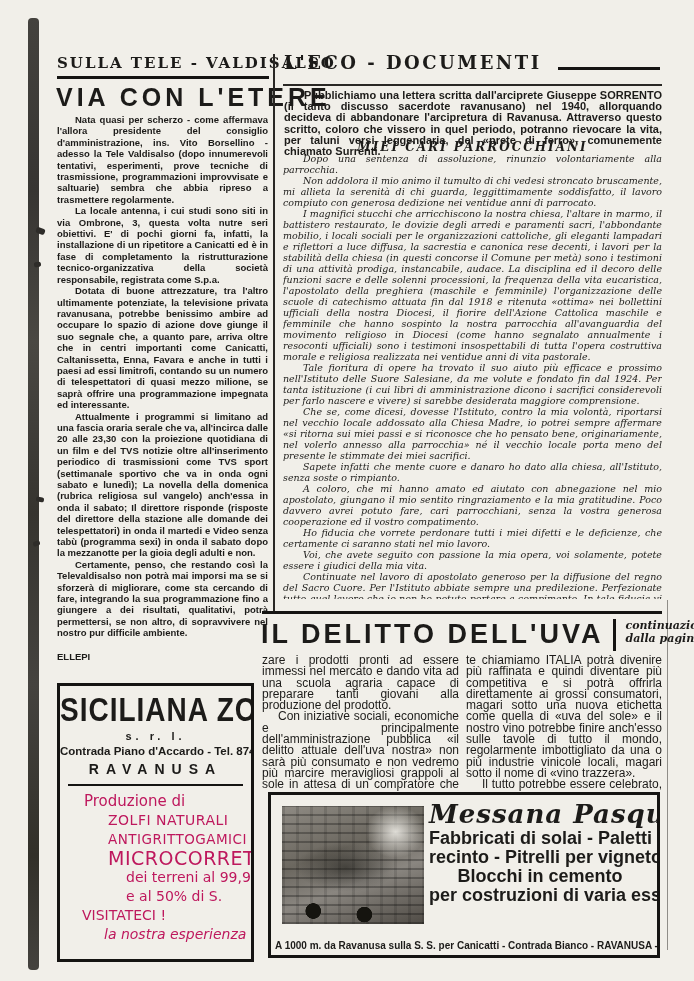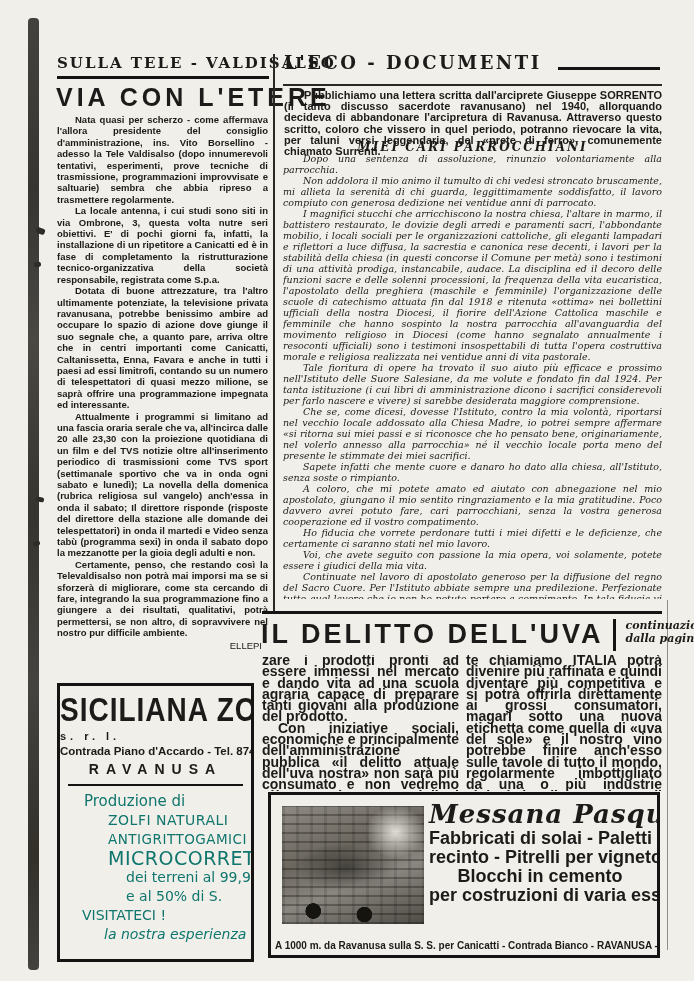--- a/index.html
+++ b/index.html
@@ -20,32 +20,32 @@
 
   
   .masthead-left{position:absolute;left:57px;top:54px;width:212px;
     font-family:"DejaVu Serif",serif;font-weight:bold;font-size:15px;letter-spacing:2px;
     border-bottom:3px solid #151412;padding-bottom:4px;white-space:nowrap;}
   .via-title{position:absolute;left:56px;top:83px;width:214px;
     font-size:25px;font-weight:bold;letter-spacing:4px;white-space:nowrap;}
   .ether-body{position:absolute;left:57px;top:114px;width:211px;height:548px;
     font-size:9.5px;font-weight:bold;line-height:11.4px;text-align:justify;overflow:hidden;}
   .ether-body p{margin:0;text-indent:18px;}
-  .sig-ellepi{text-align:right;font-weight:normal;padding-right:6px;margin-top:1px;}
+  .sig-ellepi{font-weight:bold;padding-right:6px;margin-top:12px;}
 
   
   .zolfi-ad{position:absolute;left:57px;top:683px;width:191px;height:273px;
     border:3px solid #151412;background:#f1efe9;overflow:hidden;}
   .zolfi-company{margin-top:6px;text-align:center;font-size:28px;font-weight:bold;letter-spacing:1px;
     transform:scaleY(1.18);transform-origin:top;white-space:nowrap;}
-  .zolfi-legal{text-align:left;font-size:11px;font-weight:bold;letter-spacing:4px;margin-top:6px;}
+  .zolfi-legal{text-align:center;font-size:11px;font-weight:bold;letter-spacing:4px;margin-top:6px;}
   .zolfi-address{text-align:center;font-size:11.5px;font-weight:bold;margin-top:3px;white-space:nowrap;}
   .zolfi-city{text-align:center;font-size:14px;font-weight:bold;letter-spacing:7px;margin-top:4px;}
   .zolfi-rule{height:2px;background:#151412;margin:7px 8px 6px 8px;}
-  .zolfi-line{font-family:"DejaVu Sans",sans-serif;font-size:14px;line-height:19px;color:#0f766e;white-space:nowrap;}
+  .zolfi-line{font-family:"DejaVu Sans",sans-serif;font-size:14px;line-height:19px;color:#be185d;white-space:nowrap;}
   .zl0{padding-left:24px;font-size:15px;}
   .zl1,.zl2,.zl3,.zl4{padding-left:48px;letter-spacing:.5px;}
   .zl3{font-size:13.5px;}
   .zl4{font-size:19px;}
   .zl5,.zl6{padding-left:66px;}
   .zl7{padding-left:22px;}
   .zl8,.zl9{padding-left:44px;font-style:italic;}
 
   
   .col-divider{position:absolute;left:273px;top:54px;width:2px;height:559px;background:#2a2825;}
@@ -64,21 +64,21 @@
   .letter-body p{margin:0;text-indent:20px;}
 
   .thick-rule{position:absolute;left:262px;top:611px;width:400px;height:3px;background:#151412;}
 
   
   .delitto-header{position:absolute;left:261px;top:619px;width:402px;display:flex;align-items:flex-start;}
   .delitto-title{font-size:27px;font-weight:bold;letter-spacing:3px;white-space:nowrap;}
   .delitto-vbar{width:3px;height:32px;background:#151412;margin:0 9px 0 10px;flex:none;}
   .delitto-cont{font-family:"DejaVu Serif",serif;font-style:italic;font-weight:bold;
     font-size:11px;line-height:13px;white-space:nowrap;}
-  .delitto-col{position:absolute;top:655px;width:197px;font-size:14px;font-weight:bold;
+  .delitto-col{position:absolute;top:655px;width:197px;font-size:12px;font-weight:normal;
     line-height:11.3px;text-align:justify;overflow:hidden;height:136px;}
   .dc1{left:262px;}
   .dc2{left:466px;width:196px;}
   .delitto-col p{margin:0;text-indent:16px;}
   .delitto-col p.noindent{text-indent:0;}
 
   
   .messana-ad{position:absolute;left:268px;top:792px;width:386px;height:160px;
     border:3px solid #151412;background:#f1efe9;overflow:hidden;}
   .messana-photo{position:absolute;left:11px;top:11px;width:142px;height:118px;
@@ -150,21 +150,21 @@
     <p>Pubblichiamo una lettera scritta dall'arciprete Giuseppe SORRENTO (il tanto discusso sacerdote ravanusano) nel 1940, allorquando decideva di abbandonare l'arcipretura di Ravanusa. Attraverso questo scritto, coloro che vissero in quel periodo, potranno rievocare la vita, per taluni versi leggendaria, del «prete di ferro», comunemente chiamato Surrenti.</p>
   </div>
   <div class="letter-title">MIEI CARI PARROCCHIANI</div>
   <div class="letter-body">
     <p>Dopo una sentenza di assoluzione, rinunzio volontariamente alla parrocchia.</p>
     <p>Non addolora il mio animo il tumulto di chi vedesi stroncato bruscamente, mi allieta la serenità di chi guarda, leggittimamente soddisfatto, il lavoro compiuto con generosa dedizione nei ventidue anni di parrocato.</p>
     <p>I magnifici stucchi che arricchiscono la nostra chiesa, l'altare in marmo, il battistero restaurato, le dovizie degli arredi e paramenti sacri, l'abbondante mobilio, i locali sociali per le organizzazioni cattoliche, gli eleganti lampadari e riflettori a luce diffusa, la sacrestia e canonica rese decenti, i lavori per la stabilità della chiesa (in questi concorse il Comune per metà) sono i testimoni di una attività prodiga, instancabile, audace. La disciplina ed il decoro delle funzioni sacre e delle solenni processioni, la frequenza della vita eucaristica, l'apostolato della preghiera (maschile e femminile) l'organizzazione delle scuole di catechismo attuata fin dal 1918 e ritenuta «ottima» nei bollettini ufficiali della nostra Diocesi, il fiorire dell'Azione Cattolica maschile e femminile che hanno sospinto la nostra parrocchia all'avanguardia del movimento religioso in Diocesi (come hanno segnalato annualmente i resoconti ufficiali) sono i testimoni insospettabili di tutta l'opera costruttiva morale e religiosa realizzata nei ventidue anni di vita pastorale.</p>
     <p>Tale fioritura di opere ha trovato il suo aiuto più efficace e prossimo nell'Istituto delle Suore Salesiane, da me volute e fondato fin dal 1924. Per tanta istituzione (i cui libri di amministrazione dicono i sacrifici considerevoli per farlo nascere e vivere) si sarebbe desiderata maggiore comprensione.</p>
     <p>Che se, come dicesi, dovesse l'Istituto, contro la mia volontà, riportarsi nel vecchio locale addossato alla Chiesa Madre, io potrei sempre affermare «si ritorna sui miei passi e si riconosce che ho pensato bene, originariamente, nel volerlo annesso alla parrocchia» né il vecchio locale porta meno del presente le stimmate dei miei sacrifici.</p>
     <p>Sapete infatti che mente cuore e danaro ho dato alla chiesa, all'Istituto, senza soste o rimpianto.</p>
-    <p>A coloro, che mi potete amato ed aiutato con abnegazione nel mio apostolato, giungano il mio sentito ringraziamento e la mia gratitudine. Poco davvero avrei potuto fare, cari parrocchiani, senza la vostra generosa cooperazione ed il vostro compatimento.</p>
+    <p>A coloro, che mi hanno amato ed aiutato con abnegazione nel mio apostolato, giungano il mio sentito ringraziamento e la mia gratitudine. Poco davvero avrei potuto fare, cari parrocchiani, senza la vostra generosa cooperazione ed il vostro compatimento.</p>
     <p>Ho fiducia che vorrete perdonare tutti i miei difetti e le deficienze, che certamente ci saranno stati nel mio lavoro.</p>
     <p>Voi, che avete seguito con passione la mia opera, voi solamente, potete essere i giudici della mia vita.</p>
     <p>Continuate nel lavoro di apostolato generoso per la diffusione del regno del Sacro Cuore. Per l'Istituto abbiate sempre una predilezione. Perfezionate tutto quel lavoro che io non ho potuto portare a compimento. In tale fiducia vi lascio e vi benedico, sicuro che vorrete ricordarmi nelle vostre preghiere, siccome io farò nelle mie.</p>
 
   </div>
 
   <div class="delitto-header">
     <div class="delitto-title">IL DELITTO DELL'UVA</div>
     <div class="delitto-vbar"></div>
     <div class="delitto-cont">

